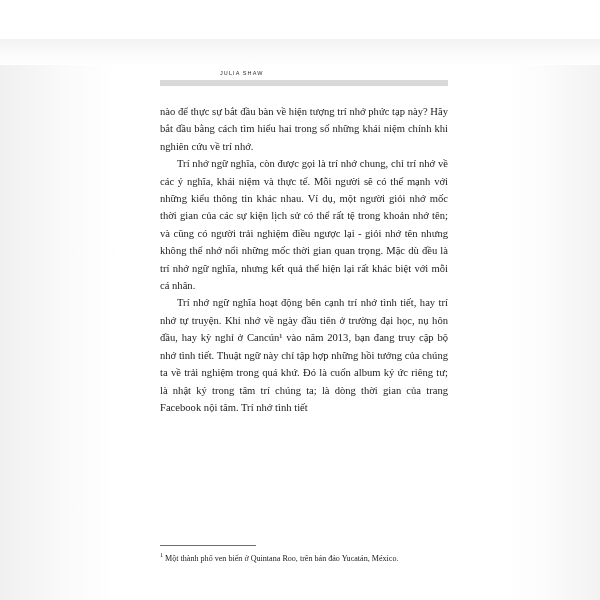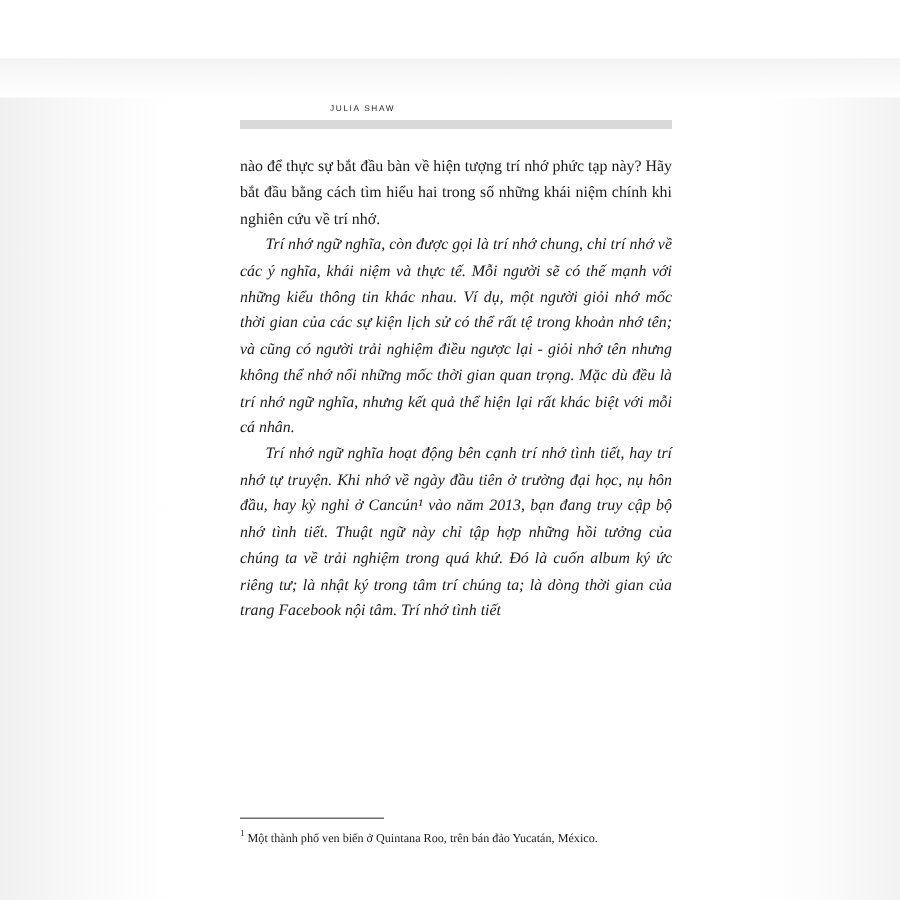--- a/index.html
+++ b/index.html
@@ -80,21 +80,20 @@
     font-size: 10.6px;
     line-height: 17.4px;
     color: #1b1b1b;
     text-align: justify;
     text-justify: inter-word;
     -webkit-hyphens: none;
     hyphens: none;
   }
   .body-text p.indent {
     text-indent: 17px;
-    font-style: italic;
   }
   .footnote-area {
     position: absolute;
     left: 0;
     right: 0;
     top: 478px;
   }
   .footnote-rule {
     width: 96px;
     height: 1px;

